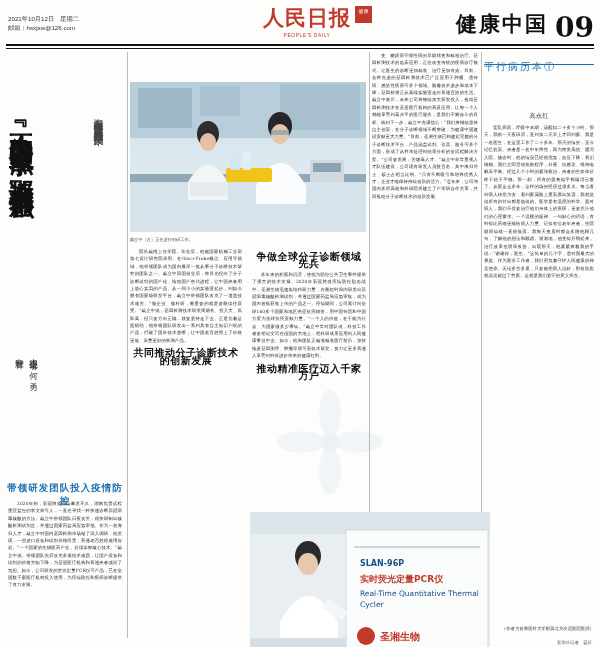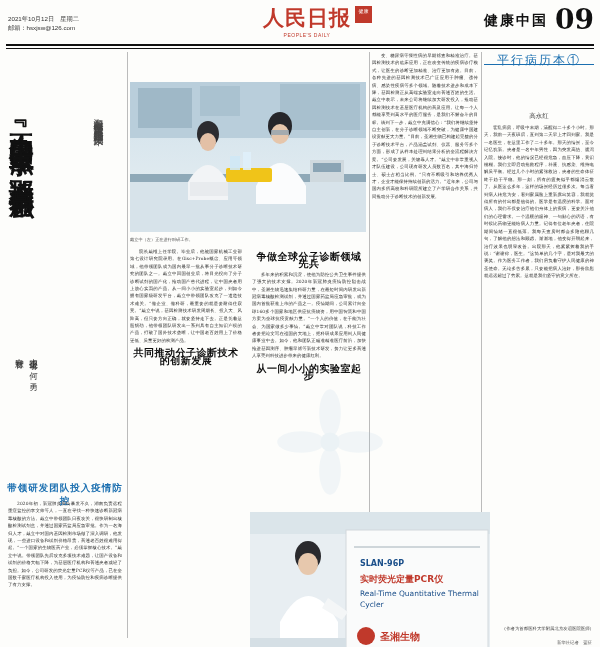--- a/index.html
+++ b/index.html
@@ -26,21 +26,21 @@
   .mh-logo .en{font-size:5px;color:#c0392b;letter-spacing:.5px;}
   .mh-seal{
     position:absolute;left:355px;top:6px;width:17px;height:17px;background:#c0392b;
     color:#fff;font-size:5px;line-height:8px;text-align:center;padding-top:1px;box-sizing:border-box;
     font-family:"DejaVu Serif",serif;
   }
   .mh-right{
     position:absolute;right:6px;top:10px;display:flex;align-items:flex-end;gap:7px;
   }
   .mh-right .t{
-    font-family:"DejaVu Serif","Liberation Serif",serif;font-size:14px;font-weight:bold;color:#111;
+    font-family:"DejaVu Serif","Liberation Serif",serif;font-size:21px;font-weight:bold;color:#111;
     letter-spacing:2px;
   }
   .mh-right .num{
     font-family:"DejaVu Serif","Liberation Serif",serif;font-size:28px;font-weight:bold;color:#111;
     line-height:20px;
   }
   .mh-rule{position:absolute;left:6px;right:6px;top:44px;height:2px;background:#111;}
   .mh-rule2{position:absolute;left:6px;right:6px;top:47.5px;height:.6px;background:#111;}
 
   
@@ -98,22 +98,22 @@
 
   .subhead2{
     font-family:"DejaVu Serif","Liberation Serif",serif;font-weight:bold;font-size:10px;
     color:#111;letter-spacing:.5px;margin:5px 0 3px;text-align:center;
   }
 
   .bodyC{position:absolute;left:0;top:0;width:106px;height:440px;overflow:hidden;}
 
   
   .dhead{
-    position:absolute;left:0;top:0;width:110px;text-align:center;
-    font-family:"DejaVu Serif","Liberation Serif",serif;font-size:12px;color:#1b6fb0;
+    position:absolute;left:0;top:8px;width:110px;
+    font-family:"DejaVu Serif","Liberation Serif",serif;font-size:10px;color:#1b6fb0;
     letter-spacing:2px;
   }
   .dhr{position:absolute;left:0;top:12px;width:110px;height:.8px;background:#1b6fb0;}
   .dtitle{
     position:absolute;left:0;top:20px;width:110px;text-align:center;
     font-family:"DejaVu Serif","Liberation Serif",serif;font-size:12.5px;font-weight:bold;
     color:#111;letter-spacing:1px;line-height:17px;
   }
   .dauthor{position:absolute;left:0;top:60px;width:110px;text-align:center;font-size:6.5px;color:#333;
     font-family:Liberation Sans, sans-serif;}
@@ -211,21 +211,21 @@
       <div class="cap capB">戴立中（左）正在进行科研工作。</div>
 
       <div class="bodyB1 body-text">
         <span class="ind">院长戴维上任学院。毕业后，他被国家机械工业部第七设计研究院录用。在Gisc+Probe概念、应用等领域，他带领团队成为国内最早一批从事分子诊断技术研究的团队之一。戴立中回国创业后，将目光投向了分子诊断试剂的国产化，推动国产替代进程，让中国患者用上放心实惠的产品。从一间小小的实验室起步，到如今拥有国家级研发平台，戴立中带领团队攻克了一道道技术难关。“做企业、做科研，最重要的就是要耐得住寂寞。”戴立中说，基因检测技术研发周期长、投入大、风险高，但只要方向正确，就要坚持走下去。正是凭着这股韧劲，他带领团队研发出一系列具有自主知识产权的产品，打破了国外技术垄断，让中国老百姓用上了价格更低、质量更好的检测产品。</span>
         <div class="subhead2">共同推动分子诊断技术的创新发展</div>
       </div>
 
       <div class="bodyB2 body-text">
         <div class="subhead2">争做全球分子诊断领域先兵</div>
         <span class="ind">多年来的积累和沉淀，使他为防控公共卫生事件提供了强大的技术支撑。2020年新冠肺炎疫情防控阻击战中，圣湘生物迅速集结科研力量，在最短时间内研发出新冠病毒核酸检测试剂，并通过国家药监局应急审批，成为国内首批获准上市的产品之一。疫情期间，公司累计向全球160多个国家和地区供应抗疫物资，用中国智慧和中国方案为全球抗疫贡献力量。“一个人的价值，在于能为社会、为国家做多少事情。”戴立中常对团队说，科技工作者要把论文写在祖国的大地上，把科研成果应用到人民健康事业中去。如今，他和团队正瞄准精准医疗前沿，加快推进基因测序、肿瘤早筛等新技术研发，努力让更多普通人享受到科技进步带来的健康红利。</span>
-        <div class="subhead2">从一间小小的实验室起步</div>
+        <div class="subhead2">推动精准医疗迈入千家万户</div>
       </div>
 
       <svg class="wm" viewBox="0 0 100 100">
         <g fill="#9fc3dd">
           <ellipse cx="50" cy="26" rx="9" ry="20"></ellipse>
           <ellipse cx="50" cy="74" rx="9" ry="20"></ellipse>
           <ellipse cx="26" cy="50" rx="20" ry="9"></ellipse>
           <ellipse cx="74" cy="50" rx="20" ry="9"></ellipse>
           <circle cx="50" cy="50" r="8" fill="#6fa8cc"></circle>
         </g>

